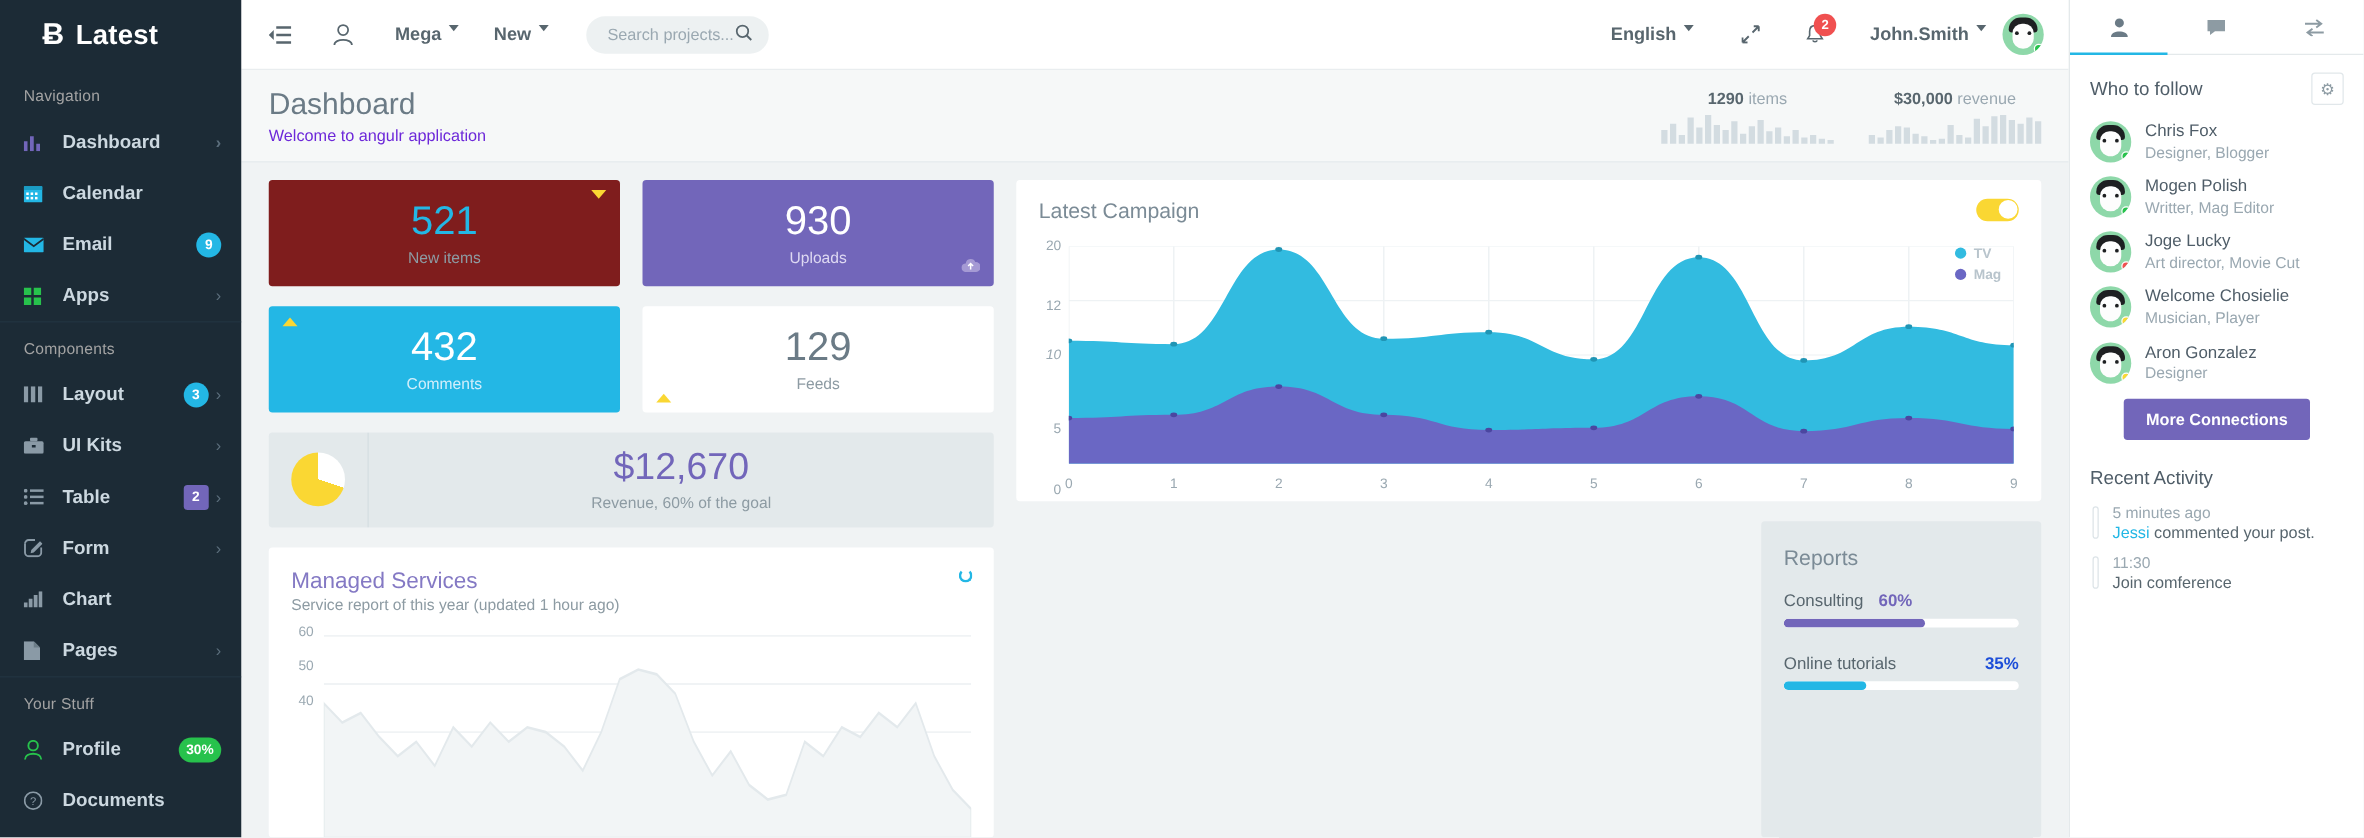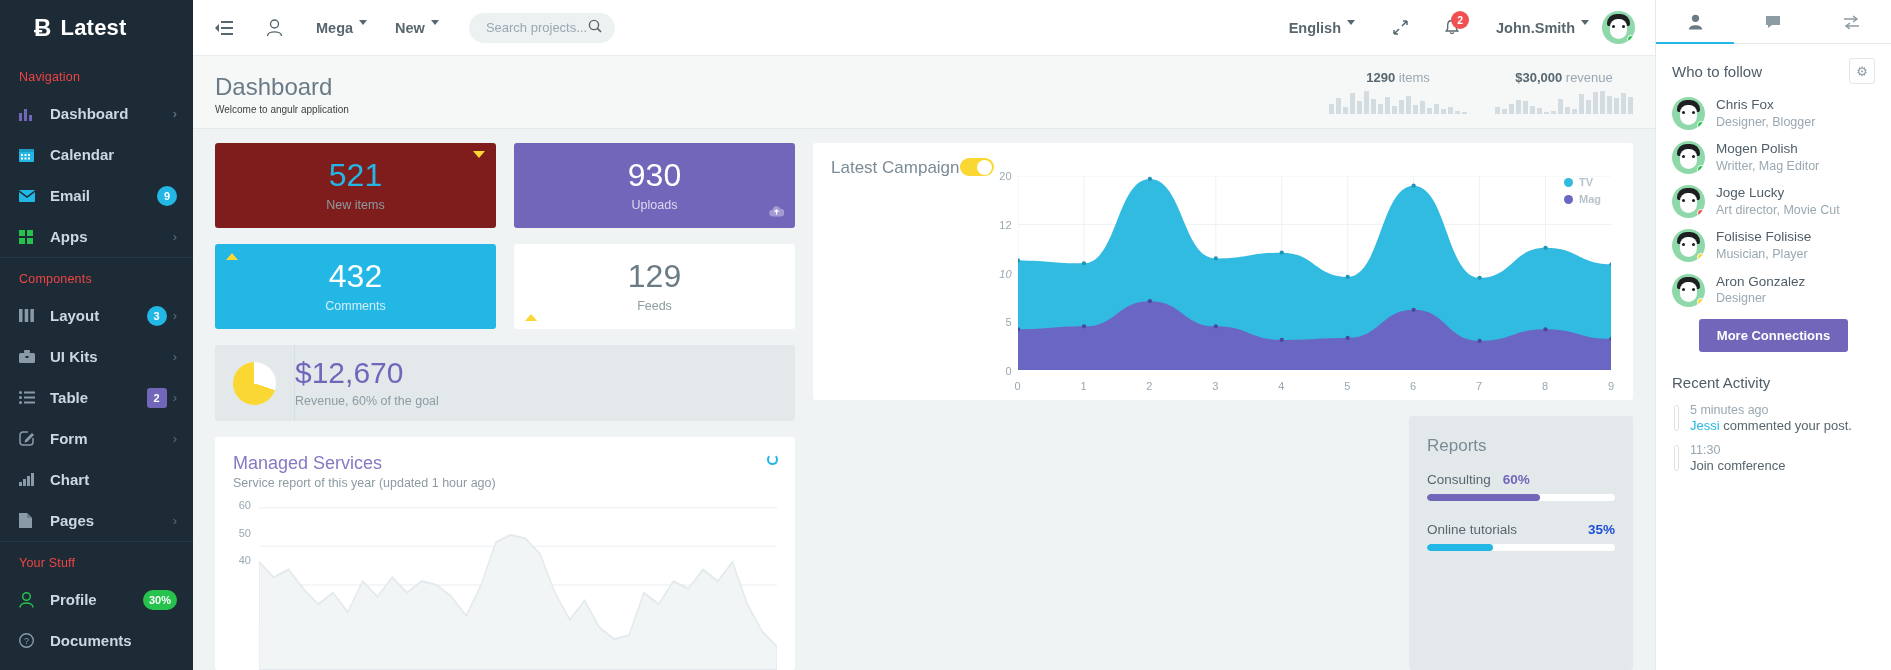--- a/index.html
+++ b/index.html
@@ -16,21 +16,21 @@
   .sidebar {
     width:193px; flex:0 0 193px; background:#1c2b36; height:670px;
     overflow:hidden; position:relative;
   }
   .brand {
     height:56px; display:flex; align-items:center; padding-left:34px;
     color:#fff; font-size:22px; font-weight:bold; letter-spacing:.2px;
   }
   .brand .bsym { font-size:24px; margin-right:9px; font-weight:bold; }
   .nav-sec-title {
-    color:#ef4444; font-size:12.5px; padding:14px 10px 9px 19px; letter-spacing:.2px;
+    color:#a3a3a3; font-size:12.5px; padding:14px 10px 9px 19px; letter-spacing:.2px;
   }
   .nav-divider { height:1px; background:#16242e; border-bottom:1px solid #243744; }
   .nav-item {
     display:flex; align-items:center; height:41px; padding:0 16px 0 19px;
     color:#a0b0bb; font-size:15px; cursor:pointer; position:relative;
   }
   .nav-item.active { color:#fff; font-weight:bold; }
   .nav-item .ico {
     width:24px; flex:0 0 24px; display:flex; align-items:center; justify-content:flex-start;
   }
@@ -87,21 +87,21 @@
     position:absolute; right:0; bottom:1px; width:8px; height:8px; border-radius:50%;
     background:#27c24c; border:1.5px solid #fff; z-index:5;
   }
 
   
   .page-head {
     background:#f6f8f8; border-bottom:1px solid #e4e9eb; padding:14px 22px 13px 22px;
     display:flex; align-items:flex-end; flex:0 0 70px;
   }
   .page-title { font-size:24px; color:#6b7b86; font-weight:normal; line-height:1.15; }
-  .page-sub { font-size:10px; color:#404040; margin-top:3px; }
+  .page-sub { font-size:13px; color:#6d28d9; margin-top:3px; }
   .head-stats { margin-left:auto; display:flex; gap:28px; padding-bottom:1px; }
   .hs-label { font-size:13px; color:#9aa8b1; text-align:center; }
   .hs-label b { color:#58666e; font-weight:bold; }
   .spark { display:flex; align-items:flex-end; gap:2px; height:24px; margin-top:5px; justify-content:center; }
   .spark i { width:5px; background:#d3dce1; display:block; }
 
   
   .content { flex:1; padding:14px 22px 0 22px; display:flex; gap:18px; min-height:0; overflow:hidden; }
   .col-left { width:580px; flex:0 0 580px; display:flex; flex-direction:column; }
   .col-right { flex:1; min-width:0; display:flex; flex-direction:column; }
@@ -119,31 +119,31 @@
   .tri.up   { border-left:6px solid transparent; border-right:6px solid transparent; border-bottom:7px solid #fad733; }
 
   .revenue-card {
     background:#e3e9eb; border-radius:3px; height:76px; display:flex; align-items:center;
     overflow:hidden; margin-bottom:16px;
   }
   .rev-pie-box { width:80px; flex:0 0 80px; display:flex; align-items:center; justify-content:center;
                  border-right:1px solid #d5dee2; height:100%; }
   .rev-pie { width:43px; height:43px; border-radius:50%;
              background:conic-gradient(#fff 0deg 108deg, #fad733 108deg 360deg); }
-  .rev-body { flex:1; text-align:left; }
+  .rev-body { flex:1; text-align:center; }
   .rev-num { font-size:30px; color:#7266ba; line-height:1; }
   .rev-sub { font-size:12.5px; color:#8d9ba3; margin-top:6px; }
 
   .panel { background:#fff; border-radius:3px; position:relative; }
   .panel-title { font-size:17px; color:#7b8b96; }
   .ms-title { font-size:18px; color:#8479c4; }
   .ms-sub { font-size:12.5px; color:#8d9ba3; margin-top:2px; }
 
   
-  .chart-panel { flex:1; display:flex; flex-direction:row; padding:15px 18px 8px 18px; min-height:0; }
+  .chart-panel { flex:1; display:flex; flex-direction:column; padding:15px 18px 8px 18px; min-height:0; }
   .chart-head { display:flex; align-items:flex-start; }
   .toggle {
     width:34px; height:18px; border-radius:9px; background:#fad733; position:relative; margin-left:auto;
     cursor:pointer; flex:0 0 34px;
   }
   .toggle i { position:absolute; right:1.5px; top:1.5px; width:15px; height:15px; border-radius:50%; background:#fff; display:block; }
   .chart-area { flex:1; position:relative; margin-top:12px; min-height:0; }
   .legend { position:absolute; right:14px; top:6px; z-index:4; }
   .legend-row { display:flex; align-items:center; gap:6px; margin-bottom:5px; font-size:11px; color:#b8c4cc; font-weight:bold; }
   .legend-row .dot { width:9px; height:9px; border-radius:50%; display:block; }
@@ -565,21 +565,21 @@
                   <span>TV</span>
                 </div>
                 <div class="legend-row">
                   <span class="dot" style="background: rgb(106, 103, 196);"></span>
                   <span>Mag</span>
                 </div>
               </div>
             <div id="chart-yticks">
                 <div class="ytick" style="top: 201px;">0</div>
                 <div class="ytick" style="top: 152.25px;">5</div>
-                <div class="ytick" style="top: 104px; font-style: italic;">10</div>
+                <div class="ytick" style="top: 93px; font-style: italic;">10</div>
                 <div class="ytick" style="top: 54.75px;">12</div>
                 <div class="ytick" style="top: 6px;">20</div>
               </div>
             <div id="chart-xticks">
                 <div class="xtick" style="left: calc(0% + 24px);">0</div>
                 <div class="xtick" style="left: calc(11.1111% + 20.8889px);">1</div>
                 <div class="xtick" style="left: calc(22.2222% + 17.7778px);">2</div>
                 <div class="xtick" style="left: calc(33.3333% + 14.6667px);">3</div>
                 <div class="xtick" style="left: calc(44.4444% + 11.5556px);">4</div>
                 <div class="xtick" style="left: calc(55.5556% + 8.44444px);">5</div>
@@ -732,21 +732,21 @@
             <span class="avatar av">
               <span class="hair"></span>
               <span class="face"></span>
               <span class="eyes">
                 <i></i>
                 <i></i>
               </span>
               <span class="dot-online" style="background: rgb(250, 215, 51);"></span>
             </span>
             <div>
-              <div class="p-name">Folisise Folisise</div>
+              <div class="p-name">Welcome Chosielie</div>
               <div class="p-role">Musician, Player</div>
             </div>
           </div>
           <div class="person">
             <span class="avatar av">
               <span class="hair"></span>
               <span class="face"></span>
               <span class="eyes">
                 <i></i>
                 <i></i>

